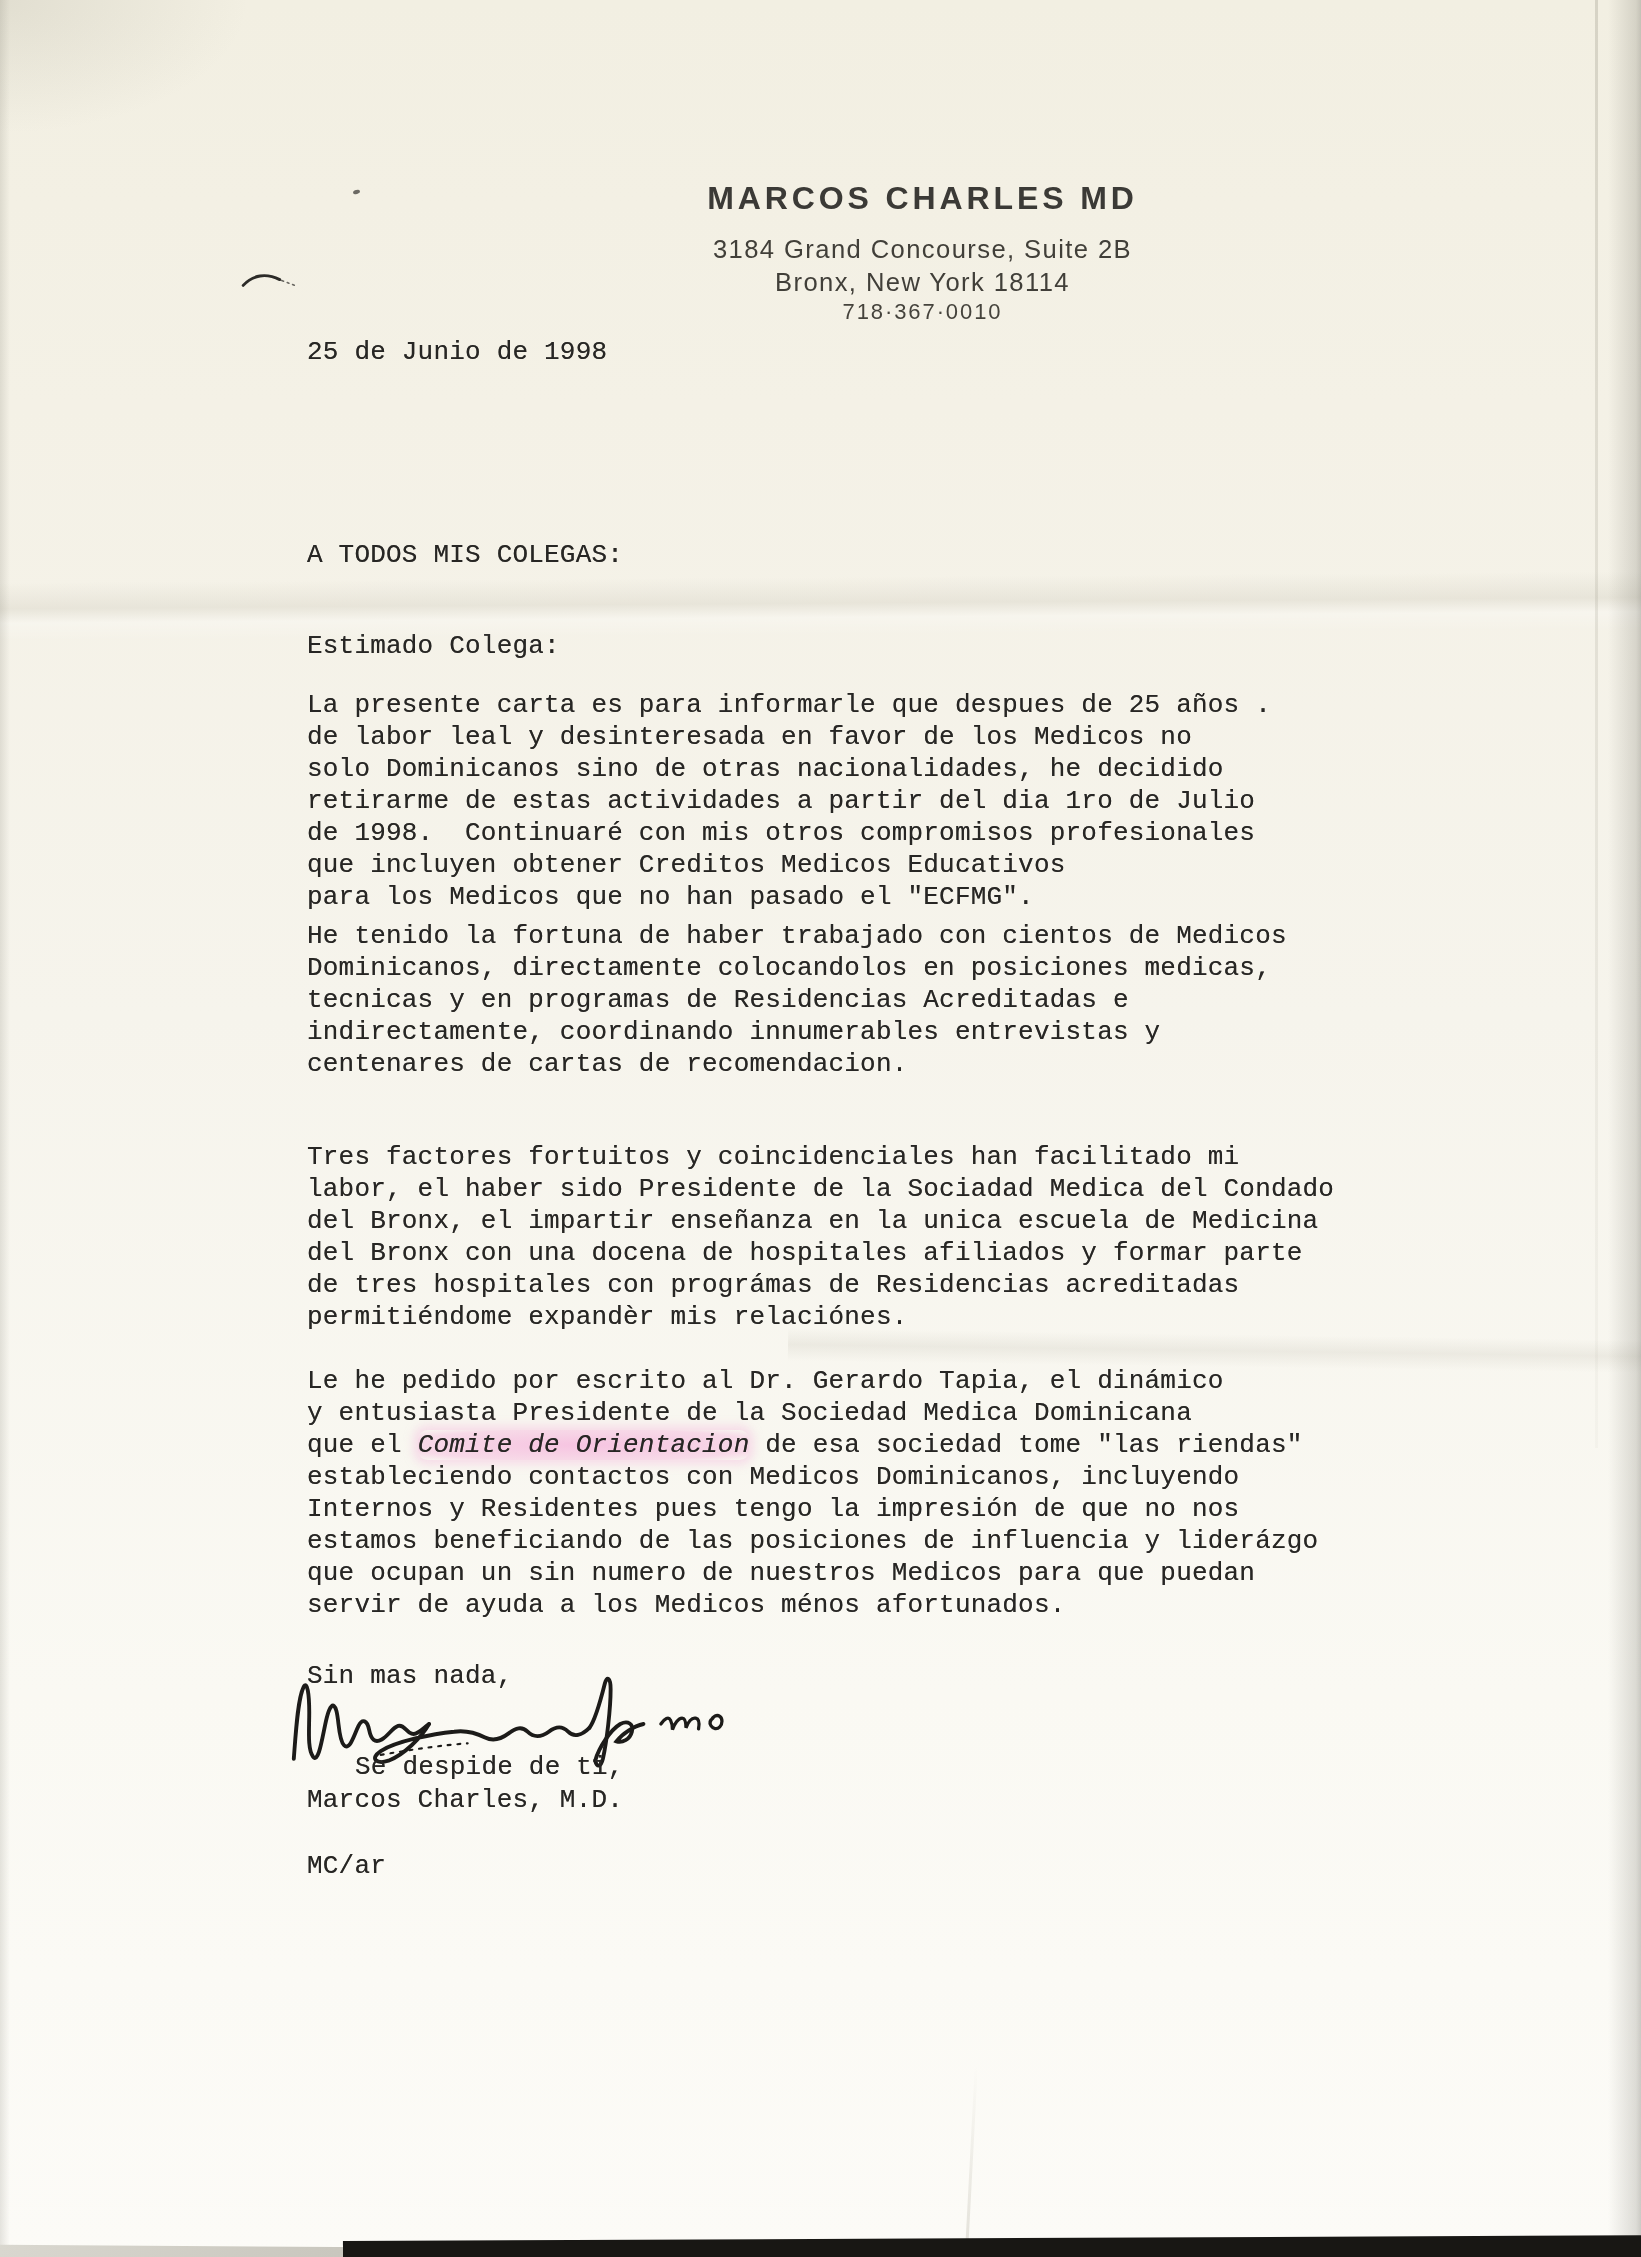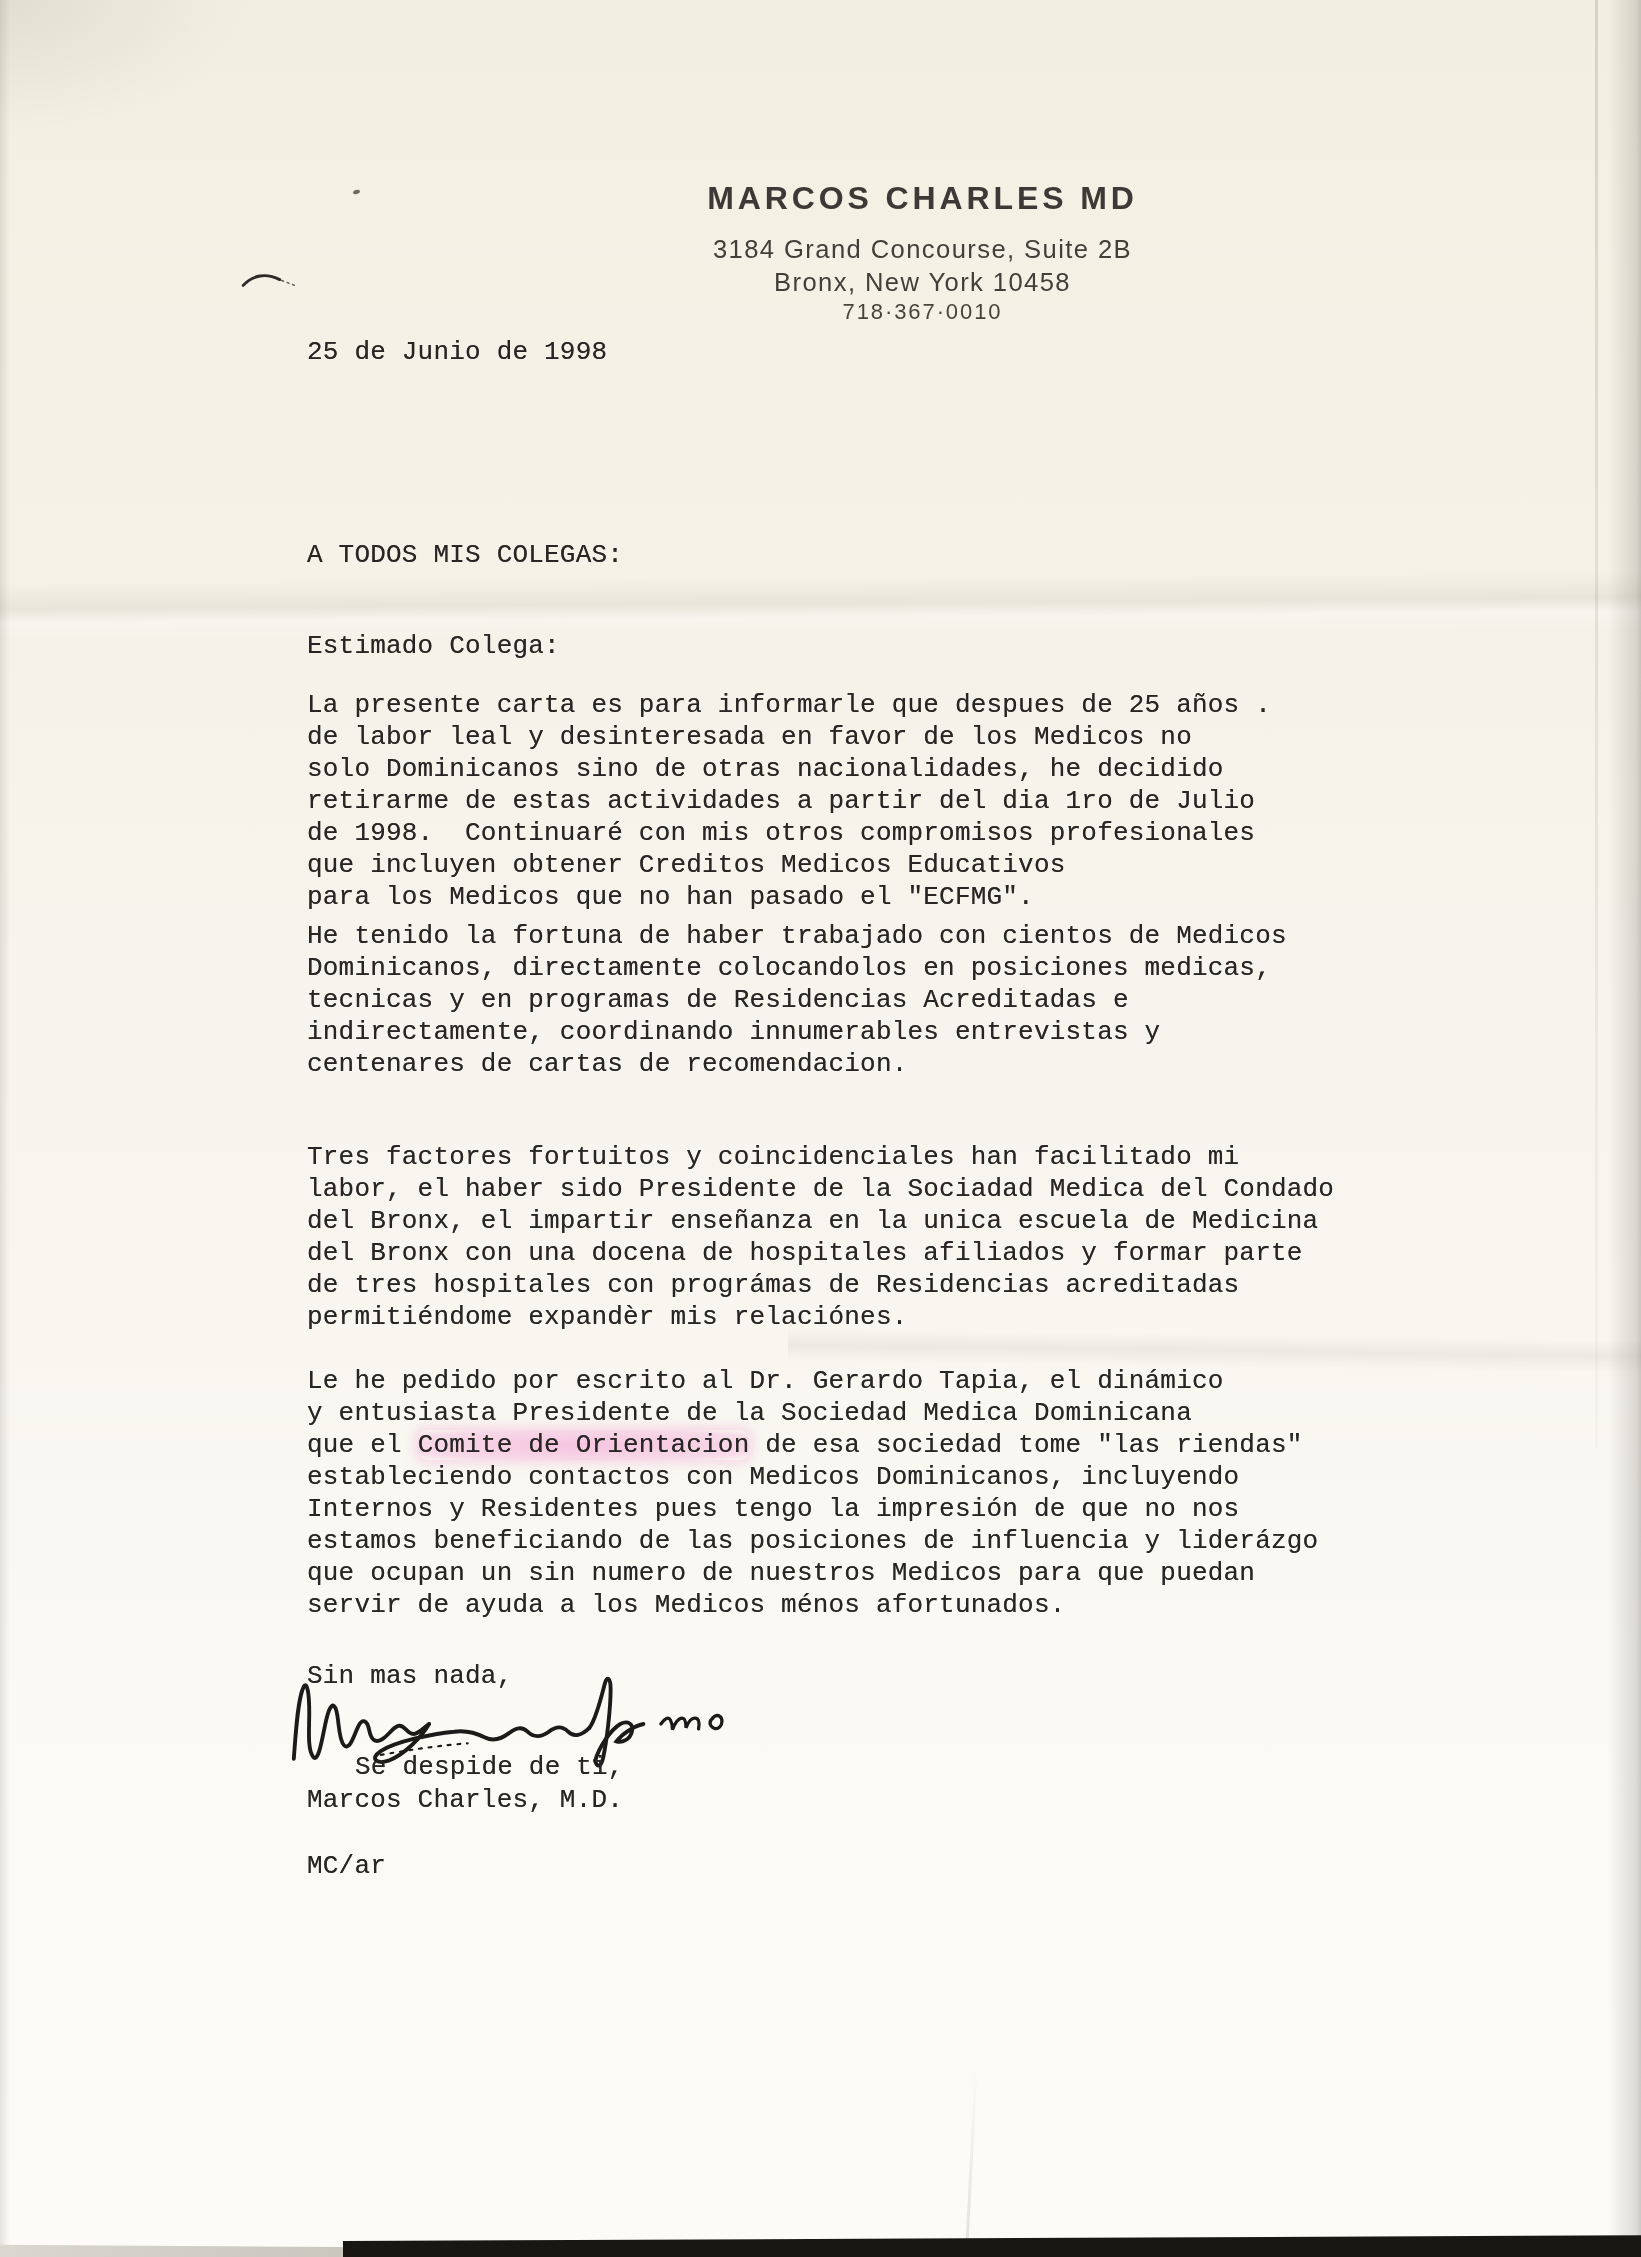--- a/index.html
+++ b/index.html
@@ -89,39 +89,40 @@
     position: absolute; left: 307px;
     font-size: 26px; line-height: 32px; color: #272624;
     letter-spacing: 0.2px;
     text-shadow: 0 0 0.6px rgba(40,38,35,0.6);
   }
   .tline { white-space: pre; }
   .hl {
     background: radial-gradient(ellipse at center, rgba(246,193,224,0.95) 0%, rgba(246,193,224,0.55) 75%, rgba(246,193,224,0.0) 100%);
     box-shadow: 0 0 8.7px 4.8px rgba(246,196,226,0.5);
     border-radius: 9.7px;
+    font-style: italic;
   }
 
   .sig-svg { position: absolute; left: 288px; top: 1666px; }
   .pen-mark-svg { position: absolute; left: 239px; top: 270px; }
   .spot-dot {
     position: absolute; left: 353px; top: 190px; width: 6.8px; height: 3.9px;
     background: #4a4843; border-radius: 50%; opacity: 0.8;
     transform: rotate(-15deg);
   }
 </style>
 </head>
 <body>
 
 <div id="paper">
 
   <div class="letterhead">
     <div class="clinic-name">MARCOS CHARLES MD</div>
     <div class="clinic-addr">3184 Grand Concourse, Suite 2B</div>
-    <div class="clinic-addr" style="margin-top:0;">Bronx, New York 10458</div>
+    <div class="clinic-addr" style="margin-top:0;">Bronx, New York 18114</div>
     <div class="clinic-phone">718·367·0010</div>
   </div>
 
   <div class="tw" style="top:336px;">25 de Junio de 1998</div>
 
   <div class="tw" style="top:539px;">A TODOS MIS COLEGAS:</div>
   <div class="tw" style="top:630px;">Estimado Colega:</div>
 
   <div class="tw" style="top:689px;">
       <div class="tline">La presente carta es para informarle que despues de 25 años .</div>

